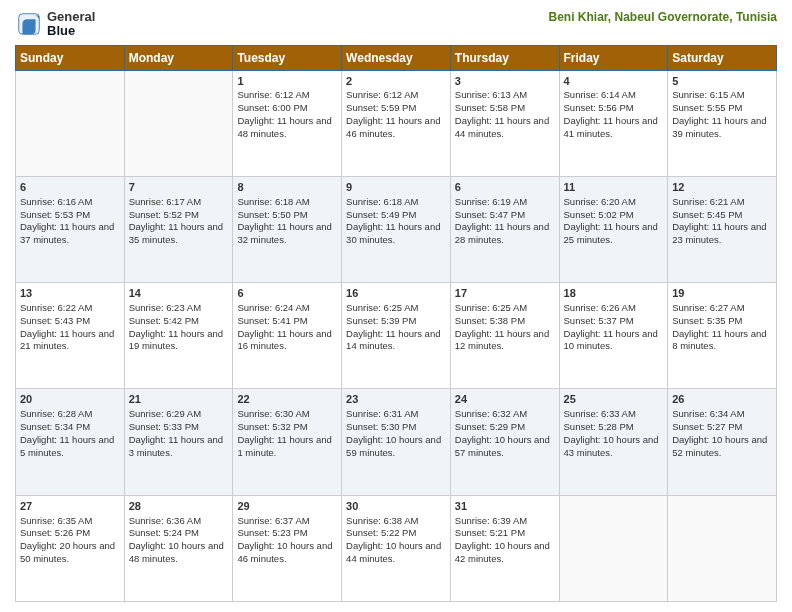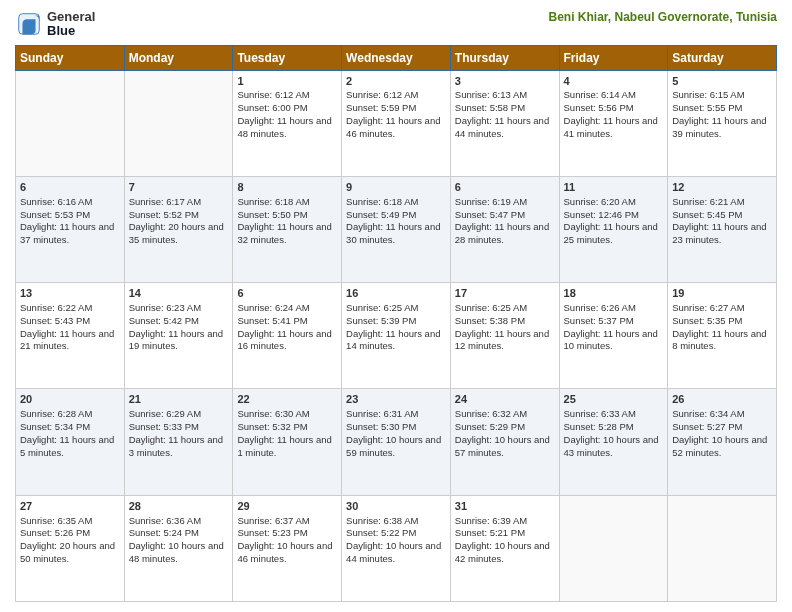--- a/index.html
+++ b/index.html
@@ -167,21 +167,21 @@
           <td>
             <span class="day-num">6</span>
             <div>Sunrise: 6:16 AM</div>
             <div>Sunset: 5:53 PM</div>
             <div>Daylight: 11 hours and 37 minutes.</div>
           </td>
           <td>
             <span class="day-num">7</span>
             <div>Sunrise: 6:17 AM</div>
             <div>Sunset: 5:52 PM</div>
-            <div>Daylight: 20 hours and 35 minutes.</div>
+            <div>Daylight: 11 hours and 35 minutes.</div>
           </td>
           <td>
             <span class="day-num">8</span>
             <div>Sunrise: 6:18 AM</div>
             <div>Sunset: 5:50 PM</div>
             <div>Daylight: 11 hours and 32 minutes.</div>
           </td>
           <td>
             <span class="day-num">9</span>
             <div>Sunrise: 6:18 AM</div>
@@ -190,21 +190,21 @@
           </td>
           <td>
             <span class="day-num">6</span>
             <div>Sunrise: 6:19 AM</div>
             <div>Sunset: 5:47 PM</div>
             <div>Daylight: 11 hours and 28 minutes.</div>
           </td>
           <td>
             <span class="day-num">11</span>
             <div>Sunrise: 6:20 AM</div>
-            <div>Sunset: 12:46 PM</div>
+            <div>Sunset: 5:02 PM</div>
             <div>Daylight: 11 hours and 25 minutes.</div>
           </td>
           <td>
             <span class="day-num">12</span>
             <div>Sunrise: 6:21 AM</div>
             <div>Sunset: 5:45 PM</div>
             <div>Daylight: 11 hours and 23 minutes.</div>
           </td>
         </tr>
         <tr>

